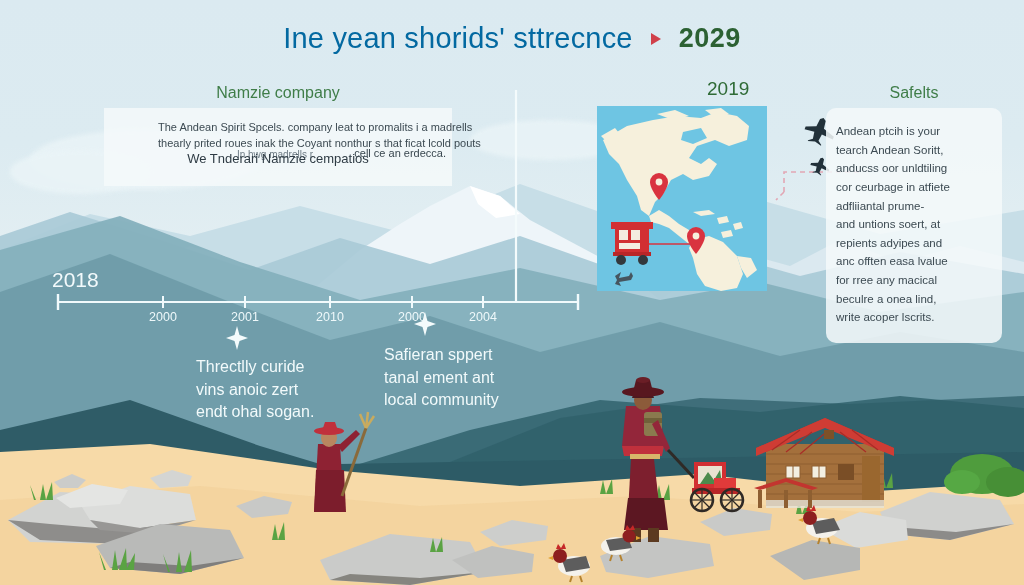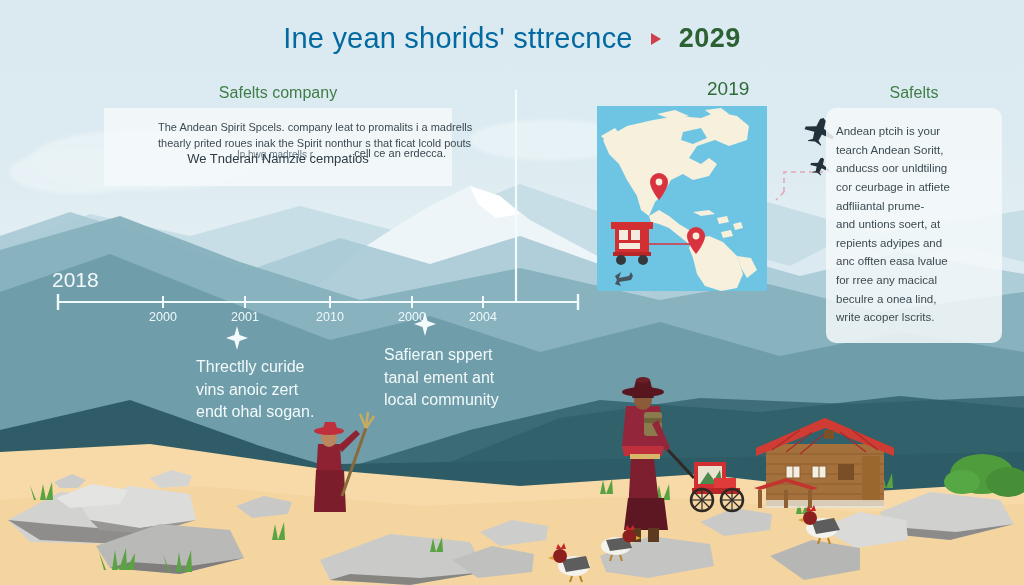--- a/index.html
+++ b/index.html
@@ -313,24 +313,24 @@
     </g>
   </svg>
 
   <div class="title-row">
     <span class="title-main">Ine yean shorids' sttrecnce</span>
     <span class="title-tri"></span>
     <span class="title-year">2029</span>
   </div>
 
   <div class="panel-wrap" id="panel-left">
-    <div class="panel-heading">Safelts company</div>
+    <div class="panel-heading">Namzie company</div>
     <div class="panel-box">
       <span class="pl-line">The Andean Spirit Spcels. company leat to promalits i a madrells</span>
-      <span class="pl-line">thearly prited roues inak the Spirit nonthur s that ficat lcold pouts</span>
+      <span class="pl-line">thearly prited roues inak the Coyant nonthur s that ficat lcold pouts</span>
       <div class="pl-overlap">
         <span class="ghost">In hwg madrells r</span>
         <span class="front">We Tnderari Namzie cempatios</span>
         <span class="tail">cell ce an erdecca.</span>
       </div>
     </div>
   </div>
 
   <div id="map-block">
     <div class="map-year">2019</div>

